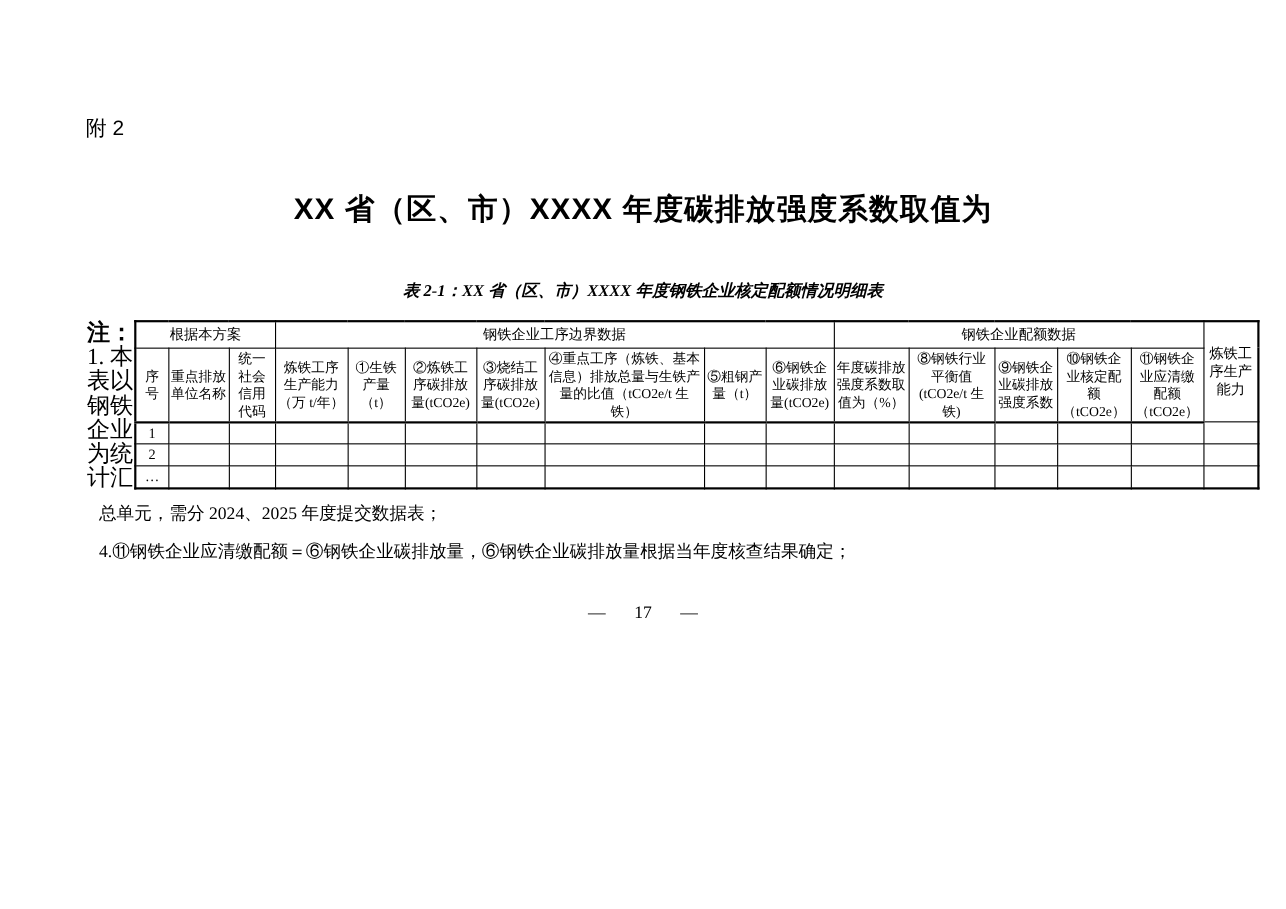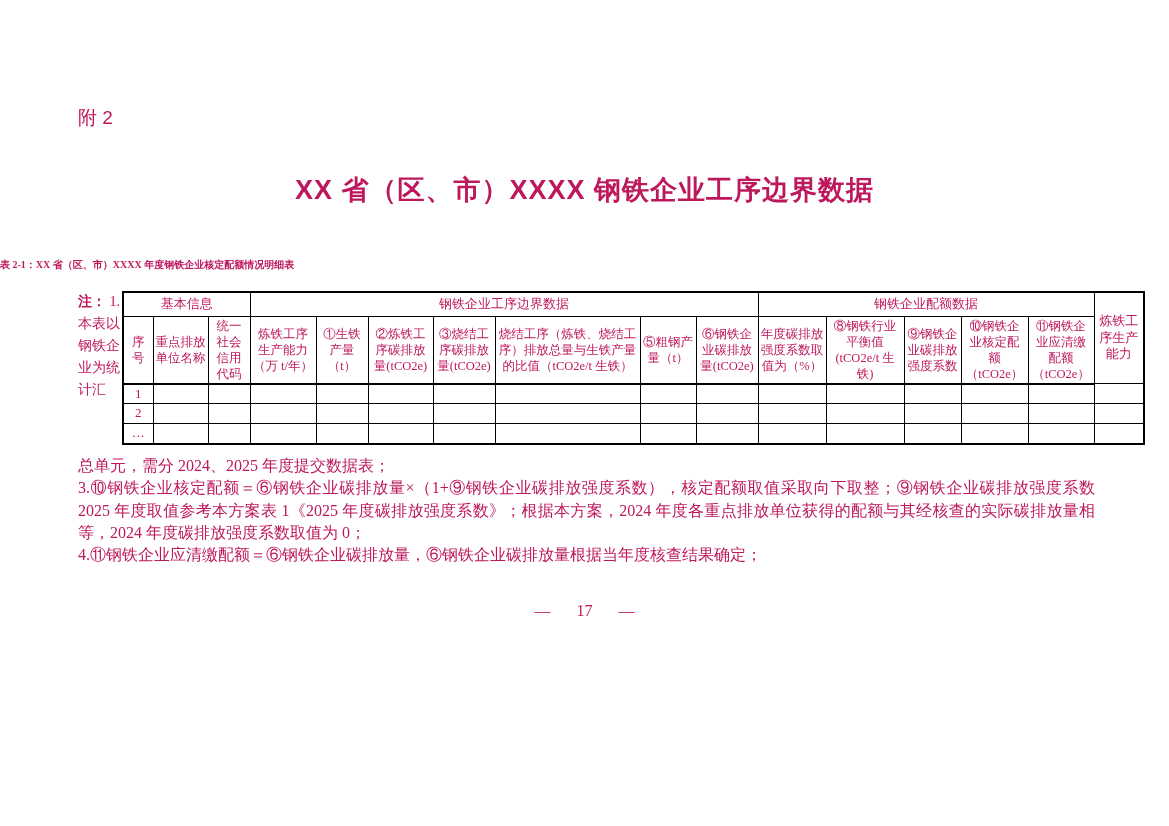--- a/index.html
+++ b/index.html
@@ -1,36 +1,37 @@
 <!DOCTYPE html>
 <html lang="zh"><head>
 <meta charset="utf-8">
 <style>
   html,body{margin:0;padding:0;background:#e8e8e8;}
   .page{
     width:1169px;height:826px;background:#ffffff;margin:0 auto;
-    font-family:"Liberation Serif", serif;color:#be185d;overflow:hidden;position:relative;
+    font-family:"Liberation Serif", serif;color:#000000;overflow:hidden;position:relative;
   }
   .attachment{
     padding-top:106px;margin-left:78px;
     font-family:"Liberation Sans", sans-serif;font-size:19px;line-height:24px;
   }
   .doc-title{
     margin-top:44px;text-align:center;
     font-family:"Liberation Sans", sans-serif;font-weight:bold;
     font-size:27px;line-height:32px;letter-spacing:1px;
   }
   .table-caption{
-    margin-top:49px;font-weight:bold;
-    font-size:10px;line-height:20px;
+    margin-top:49px;text-align:center;font-weight:bold;
+    font-size:15px;line-height:20px;font-style:italic;
   }
   .table-zone{display:flex;align-items:flex-start;margin-top:16px;margin-left:78px;}
   .side-note{
-    width:44px;flex:0 0 44px;font-size:14px;line-height:22px;
+    width:44px;flex:0 0 44px;font-size:21px;line-height:22px;
     overflow-wrap:break-word;
+    text-align:center;
   }
   .side-note .note-label{font-weight:bold;}
   table.quota{
     border-collapse:collapse;table-layout:fixed;width:1023px;
     border:2px solid #000;
   }
   table.quota td{
     border:1px solid #000;text-align:center;vertical-align:middle;
     padding:1px 2px;font-size:12.5px;line-height:1.28;overflow:hidden;
   }
@@ -40,34 +41,34 @@
   tr.row-cols td{border-bottom-width:2px;}
   tr.row-data{height:20px;}
   tr.row-data td{font-size:13px;}
   tr.row-data-last{height:17px;}
   td.bL{border-left-width:2px;}
   td.special-cell{border-bottom-width:2px;}
   .notes{
     margin:10px 74px 0 78px;font-size:16px;line-height:22.4px;
     text-align:justify;
   }
-  .notes p{margin:0;}
+  .notes p{margin:12px;}
   .page-number{
     margin-top:34px;text-align:center;font-size:16px;line-height:20px;
     display:flex;justify-content:center;gap:26px;
   }
 </style>
 </head>
 <body>
 
 <div class="page">
 
   <div class="attachment">附 2</div>
 
-  <div class="doc-title">XX 省（区、市）XXXX 钢铁企业工序边界数据</div>
+  <div class="doc-title">XX 省（区、市）XXXX 年度碳排放强度系数取值为</div>
 
   <div class="table-caption">表 2-1：XX 省（区、市）XXXX 年度钢铁企业核定配额情况明细表</div>
 
   <div class="table-zone">
     <div class="side-note">
       <span class="note-label">注：</span>
       <span>1. 本表以钢铁企业为统计汇</span>
     </div>
 
     <table class="quota">
@@ -84,34 +85,34 @@
         <col style="width:62px">
           <col style="width:68px">
           <col style="width:78px">
         <col style="width:57px">
           <col style="width:67px">
           <col style="width:66px">
         <col style="width:50px">
       </colgroup>
       <tbody>
           <tr class="row-group">
-        <td colspan="3">基本信息</td>
+        <td colspan="3">根据本方案</td>
         <td colspan="7" class="bL">钢铁企业工序边界数据</td>
         <td colspan="5" class="bL">钢铁企业配额数据</td>
         <td rowspan="2" class="bL special-cell">炼铁工序生产能力</td>
       </tr>
       <tr class="row-cols">
         <td>序号</td>
         <td>重点排放单位名称</td>
         <td>统一社会信用代码</td>
         <td class="bL">炼铁工序生产能力（万 t/年）</td>
         <td>①生铁产量（t）</td>
         <td>②炼铁工序碳排放量(tCO2e)</td>
         <td>③烧结工序碳排放量(tCO2e)</td>
-        <td>烧结工序（炼铁、烧结工序）排放总量与生铁产量的比值（tCO2e/t 生铁）</td>
+        <td>④重点工序（炼铁、基本信息）排放总量与生铁产量的比值（tCO2e/t 生铁）</td>
         <td>⑤粗钢产量（t）</td>
         <td>⑥钢铁企业碳排放量(tCO2e)</td>
         <td class="bL">年度碳排放强度系数取值为（%）</td>
         <td>⑧钢铁行业平衡值(tCO2e/t 生铁)</td>
         <td>⑨钢铁企业碳排放强度系数</td>
         <td>⑩钢铁企业核定配额（tCO2e）</td>
         <td>⑪钢铁企业应清缴配额（tCO2e）</td>
       </tr>
       <tr class="row-data">
         <td>1</td>
@@ -166,21 +167,20 @@
             <td></td>
             <td></td>
             <td class="bL"></td>
           </tr>
     </tbody>
       </table>
   </div>
 
   <div class="notes">
     <p>总单元，需分 2024、2025 年度提交数据表；</p>
-    <p>3.⑩钢铁企业核定配额＝⑥钢铁企业碳排放量×（1+⑨钢铁企业碳排放强度系数），核定配额取值采取向下取整；⑨钢铁企业碳排放强度系数 2025 年度取值参考本方案表 1《2025 年度碳排放强度系数》；根据本方案，2024 年度各重点排放单位获得的配额与其经核查的实际碳排放量相等，2024 年度碳排放强度系数取值为 0；</p>
     <p>4.⑪钢铁企业应清缴配额＝⑥钢铁企业碳排放量，⑥钢铁企业碳排放量根据当年度核查结果确定；</p>
   </div>
 
   <div class="page-number">
     <span>—</span>
     <span>17</span>
     <span>—</span>
   </div>
 
 </div>

